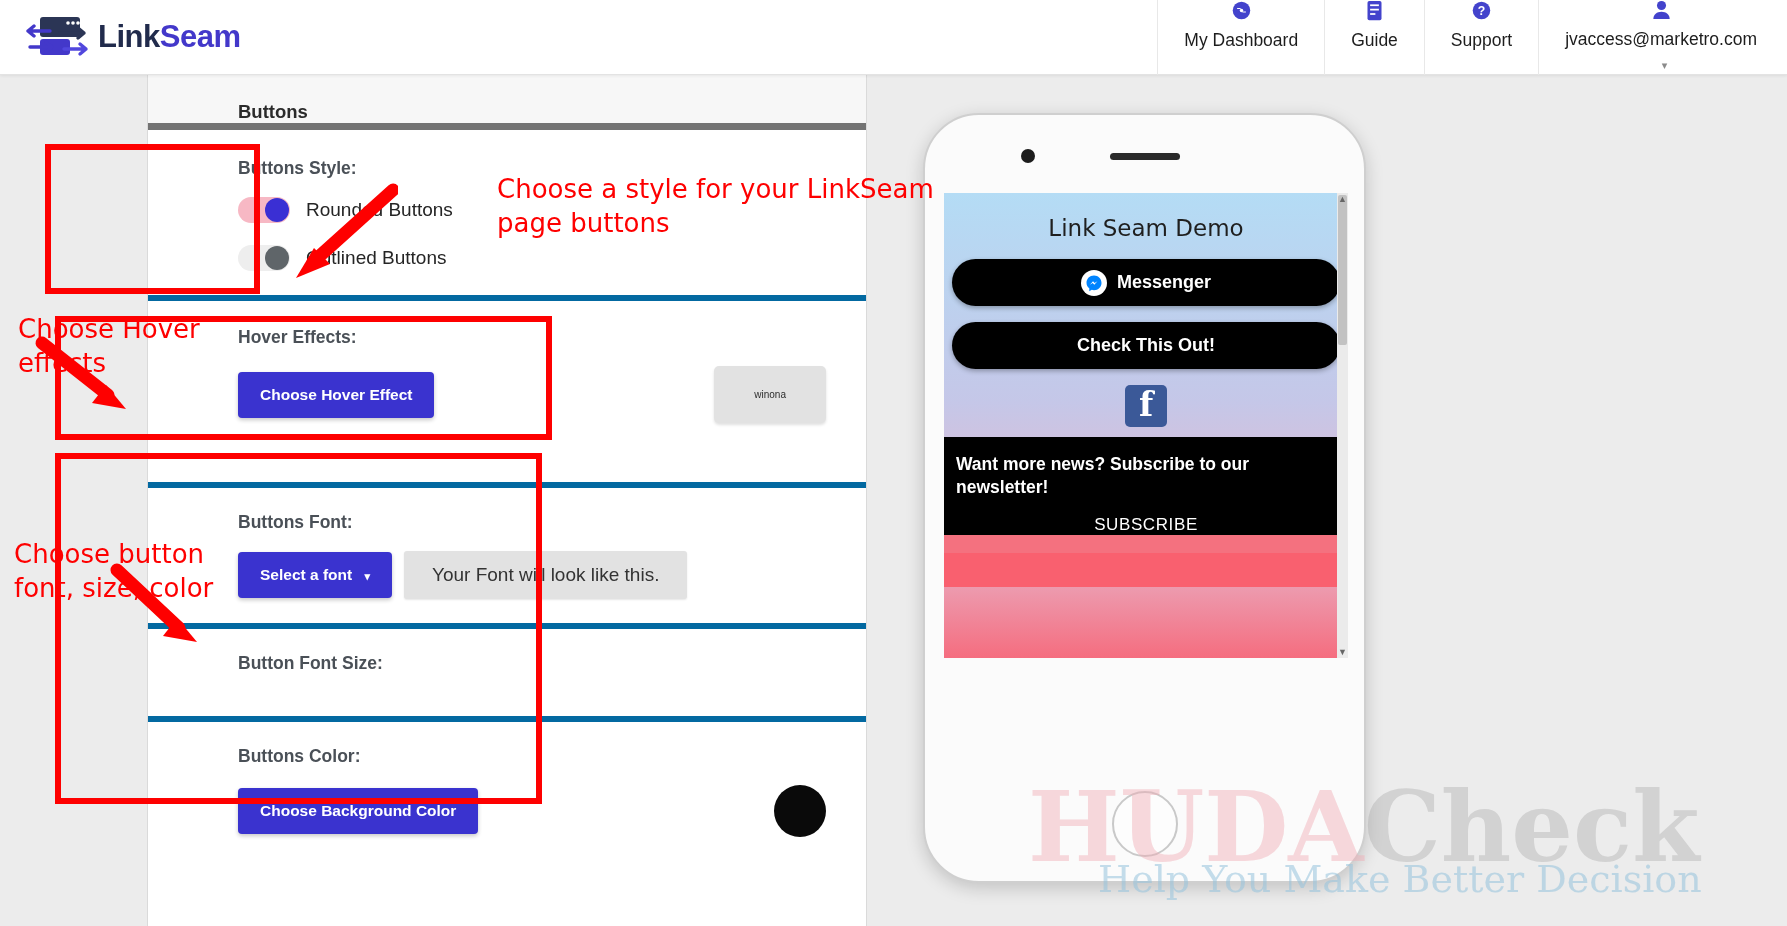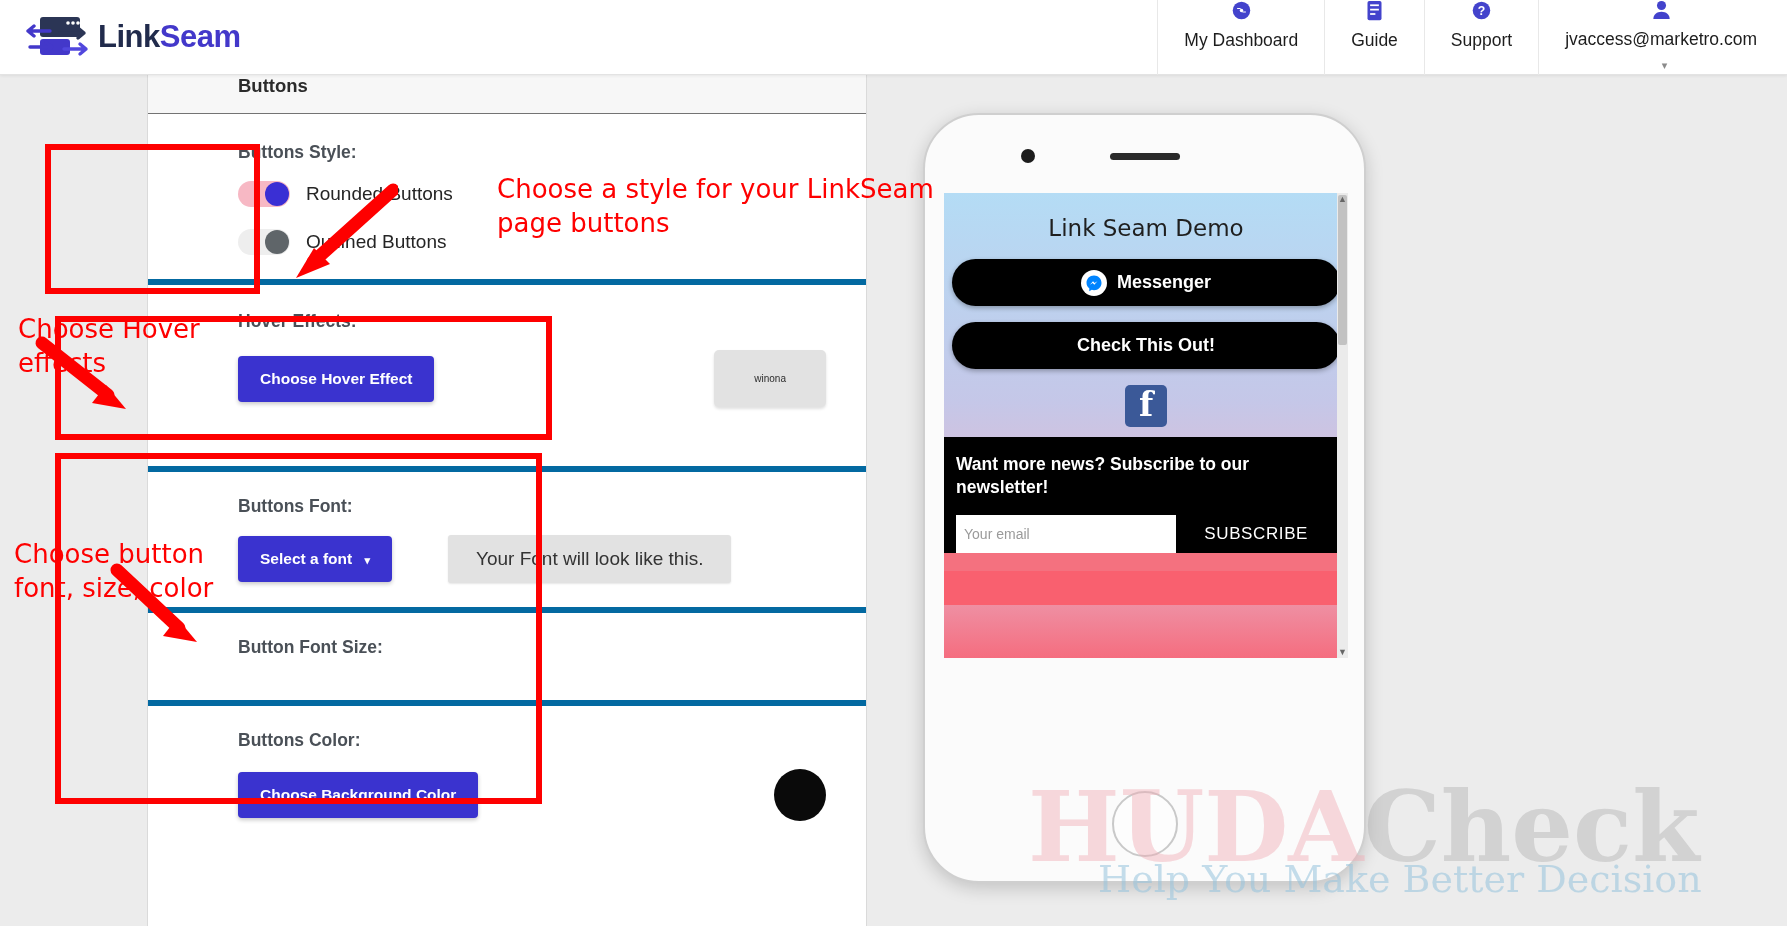--- a/index.html
+++ b/index.html
@@ -41,22 +41,22 @@
   .page { position: absolute; left: 0; top: 75px; width: 1787px; height: 851px; background: #ececec; }
 
   .left-gutter { position: absolute; left: 0; top: 0; width: 147px; height: 851px; background: #ececec; }
 
   
   .card {
     position: absolute; left: 147px; top: 0; width: 720px; height: 851px;
     background: #ffffff; border-left: 1px solid #dadada; border-right: 1px solid #dadada;
   }
   .card-head {
-    height: 39px; background: #f7f7f7; border-bottom: 1px solid #737373;
-    display: flex; align-items: flex-start; padding-left: 90px;
+    height: 55px; background: #f7f7f7; border-bottom: 7px solid #737373;
+    display: flex; align-items: flex-end; padding-left: 90px;
   }
   .card-head-title { font-size: 18.5px; font-weight: bold; color: #2b2b2b; }
   .card-body { position: relative; padding: 0 0 0 0; }
 
   .section { position: relative; padding: 22px 40px 22px 90px; }
   .sec-divider { border-top: 6px solid #0369a1; }
   .sec-label { font-size: 17.5px; font-weight: bold; color: #4a5057; margin-bottom: 18px; }
 
   
   .toggle-row { display: flex; align-items: center; gap: 16px; margin-bottom: 22px; }
@@ -68,21 +68,21 @@
   .toggle.off .knob { right: 1px; background: #5f6569; }
   .toggle-label { font-size: 19px; color: #252525; }
 
   
   .btn-primary {
     background: #3a33cf; color: #fff; border: none; border-radius: 4px;
     font-family: "Liberation Sans", sans-serif;
     font-size: 15.5px; font-weight: bold; padding: 14px 22px; cursor: pointer;
     box-shadow: 0 2px 4px rgba(0,0,0,0.22);
   }
-  .btn-row { display: flex; align-items: center; gap: 44px; }
+  .btn-row { display: flex; align-items: center; }
   .pill-preview {
     background: #e2e2e2; border-radius: 5px; color: #2d2d2d;
     font-size: 10px; padding: 23px 40px; box-shadow: 0 2px 3px rgba(0,0,0,0.12);
   }
   .font-preview {
     background: #e2e2e2; border-radius: 3px; color: #333;
     font-size: 19px; padding: 13px 28px; margin-left: 12px; box-shadow: 0 1px 2px rgba(0,0,0,0.1);
   }
   .size-input {
     background: #e0e0e0; border: none; border-radius: 4px; width: 284px; height: 52px;
@@ -320,21 +320,20 @@
 
           <div class="scr-btn">
             <span>Check This Out!</span>
           </div>
 
           <div class="fb-ico">f</div>
 
           <div class="news-block">
             <div class="news-title">Want more news? Subscribe to our newsletter!</div>
             <div class="news-row">
-              <div class="news-input">Your email</div>
               <div class="news-sub">SUBSCRIBE</div>
             </div>
           </div>
 
           <div class="band-pink"></div>
           <div class="band-pink2"></div>
 
           <div class="scrollbar">
             <div class="scroll-thumb"></div>
             <div class="scroll-arrow" style="top:1px;">▲</div>

